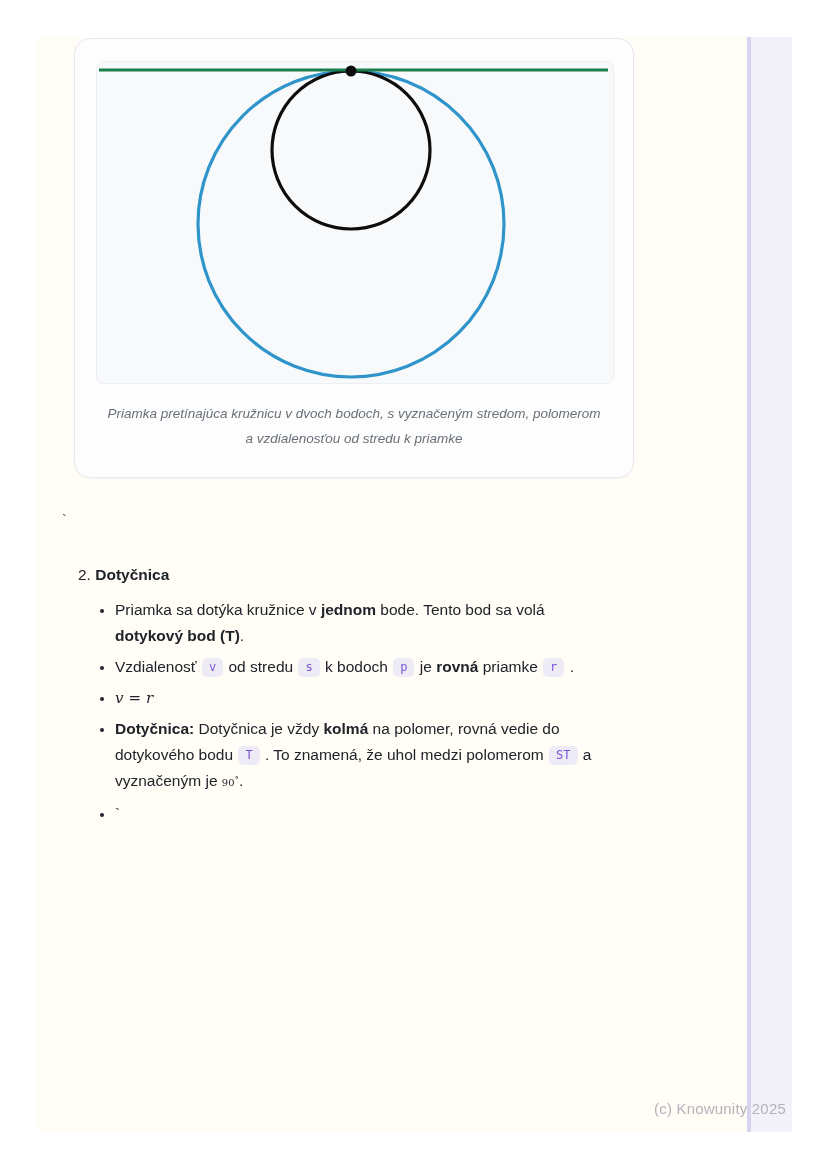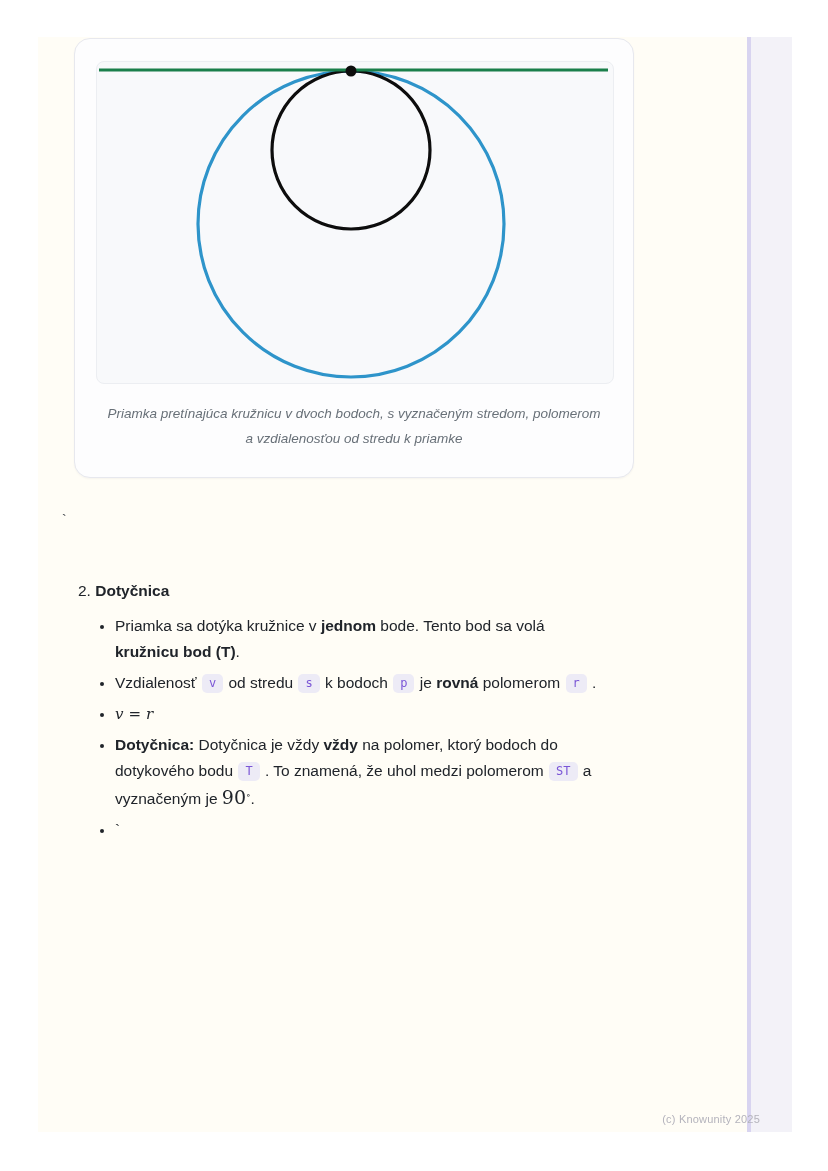--- a/index.html
+++ b/index.html
@@ -55,21 +55,21 @@
     line-height: 25px;
   }
 
   .stray-tick {
     position: absolute; left: 24px; top: 475px;
     font-size: 14px; color: #3a3f45;
   }
 
   
   .content {
-    position: absolute; left: 40px; top: 540px;
+    position: absolute; left: 40px; top: 524px;
     width: 552px;
     color: #20242a;
     font-size: 15.5px;
     line-height: 26px;
   }
   .heading { line-height: 27px; }
   .heading b { font-weight: 700; }
   .content ul {
     margin: 9px 0 12px 0;
     padding-left: 37px;
@@ -99,36 +99,35 @@
   }
   .math-eq {
     font-family: "DejaVu Serif", serif;
     font-style: normal;
     font-size: 15px;
     margin: 0 5px;
   }
   .math-num {
     font-family: "DejaVu Serif", serif;
     font-style: normal;
-    font-size: 19px;
+    font-size: 10px;
   }
   .deg-sup {
     font-family: "DejaVu Serif", serif;
     font-size: 9px;
     vertical-align: super;
     line-height: 0;
   }
 
   .page-footer {
-    position: absolute; top: 1100px; right: 68px;
-    font-size: 11px;
+    position: absolute; top: 1100px; right: 42px;
+    font-size: 15px;
     color: #b4b3bc;
     z-index: 3;
     letter-spacing: .2px;
-    margin-top: 13px;
   }
 </style>
 </head>
 <body>
 
 <div class="page">
 
   <div class="figure-card">
     <div class="figure-panel">
       <svg width="516" height="321" viewBox="0 0 516 321">
@@ -140,27 +139,27 @@
     </div>
     <div class="figure-caption">Priamka pretínajúca kružnicu v dvoch bodoch, s vyznačeným stredom, polomerom a vzdialenosťou od stredu k priamke</div>
   </div>
 
   <div class="stray-tick">`</div>
 
   <div class="content">
     <div class="heading"><span>2. </span><b>Dotyčnica</b></div>
 
     <ul>
-      <li><span>Priamka sa dotýka kružnice v </span><b>jednom</b><span> bode. Tento bod sa volá</span><br><b>kružnicu bod (T)</b><span>.</span></li>
+      <li><span>Priamka sa dotýka kružnice v </span><b>jednom</b><span> bode. Tento bod sa volá</span><br><b>dotykový bod (T)</b><span>.</span></li>
 
-      <li><span>Vzdialenosť </span><span class="code-badge">v</span><span> od stredu </span><span class="code-badge">s</span><span> k bodoch </span><span class="code-badge">p</span><span> je </span><b>rovná</b><span> polomerom </span><span class="code-badge">r</span><span> .</span></li>
+      <li><span>Vzdialenosť </span><span class="code-badge">v</span><span> od stredu </span><span class="code-badge">s</span><span> k bodoch </span><span class="code-badge">p</span><span> je </span><b>rovná</b><span> priamke </span><span class="code-badge">r</span><span> .</span></li>
 
       <li><span class="math-var">v</span><span class="math-eq">=</span><span class="math-var">r</span></li>
 
-      <li><b>Dotyčnica:</b><span> Dotyčnica je vždy </span><b>vždy</b><span> na polomer, ktorý bodoch do</span><br><span>dotykového bodu </span><span class="code-badge">T</span><span> . To znamená, že uhol medzi polomerom </span><span class="code-badge">ST</span><span> a</span><br><span>vyznačeným je </span><span class="math-num">90</span><span class="deg-sup">∘</span><span>.</span></li>
+      <li><b>Dotyčnica:</b><span> Dotyčnica je vždy </span><b>kolmá</b><span> na polomer, rovná vedie do</span><br><span>dotykového bodu </span><span class="code-badge">T</span><span> . To znamená, že uhol medzi polomerom </span><span class="code-badge">ST</span><span> a</span><br><span>vyznačeným je </span><span class="math-num">90</span><span class="deg-sup">∘</span><span>.</span></li>
 
       <li><span>`</span></li>
     </ul>
   </div>
 
 </div>
 
 <div class="scroll-strip"></div>
 
 <div class="page-footer">(c) Knowunity 2025</div>

